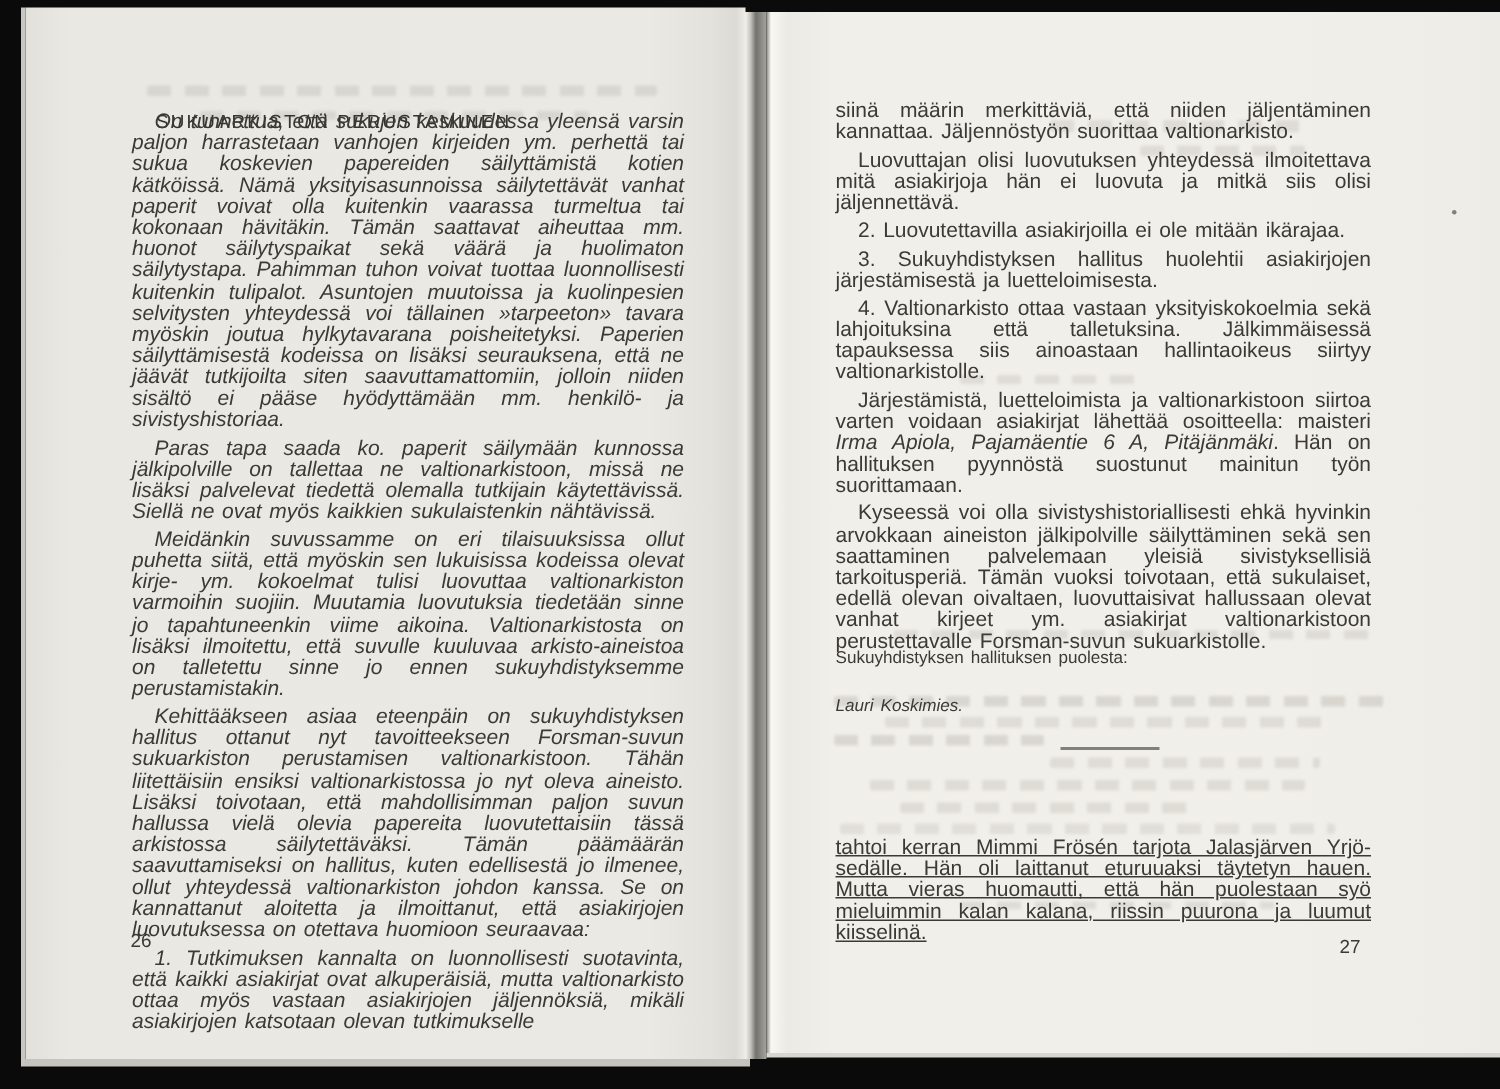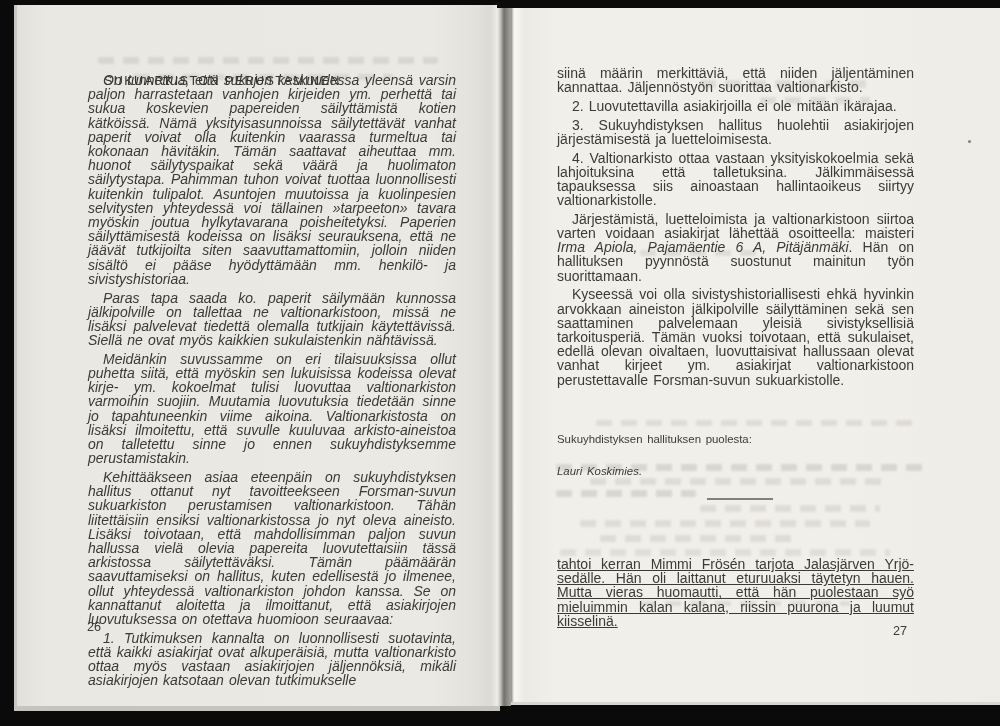--- a/index.html
+++ b/index.html
@@ -75,20 +75,21 @@
     <div class="ghost" style="left:45px;top:482px;width:140px;opacity:.18;"></div>
     <div class="ghost" style="left:189px;top:497px;width:180px;"></div>
     <div class="ghost" style="left:69px;top:512px;width:290px;"></div>
     <div class="ghost" style="left:89px;top:527px;width:200px;"></div>
     <div class="ghost" style="left:49px;top:541px;width:330px;opacity:.12;"></div>
     <div class="ghost" style="left:129px;top:593px;width:210px;height:5px;"></div>
     <div class="speck" style="left:457px;top:132px;"></div>
 
     <div class="body body-right">
         <p class="para"><span>siinä määrin merkittäviä, että niiden jäljentäminen kannattaa. Jäljennöstyön suorittaa valtionarkisto.</span></p>
+        <p class="para indent"><span>Luovuttajan olisi luovutuksen yhteydessä ilmoitettava mitä asiakirjoja hän ei luovuta ja mitkä siis olisi jäljennettävä.</span></p>
         <p class="para indent"><span>2. Luovutettavilla asiakirjoilla ei ole mitään ikärajaa.</span></p>
         <p class="para indent"><span>3. Sukuyhdistyksen hallitus huolehtii asiakirjojen järjestämisestä ja luetteloimisesta.</span></p>
         <p class="para indent"><span>4. Valtionarkisto ottaa vastaan yksityiskokoelmia sekä lahjoituksina että talletuksina. Jälkimmäisessä tapauksessa siis ainoastaan hallintaoikeus siirtyy valtionarkistolle.</span></p>
         <p class="para indent"><span>Järjestämistä, luetteloimista ja valtionarkistoon siirtoa varten voidaan asiakirjat lähettää osoitteella: maisteri </span><em>Irma Apiola, Pajamäentie 6 A, Pitäjänmäki</em><span>. Hän on hallituksen pyynnöstä suostunut mainitun työn suorittamaan.</span></p>
         <p class="para indent"><span>Kyseessä voi olla sivistyshistoriallisesti ehkä hyvinkin arvokkaan aineiston jälkipolville säilyttäminen sekä sen saattaminen palvelemaan yleisiä sivistyksellisiä tarkoitusperiä. Tämän vuoksi toivotaan, että sukulaiset, edellä olevan oivaltaen, luovuttaisivat hallussaan olevat vanhat kirjeet ym. asiakirjat valtionarkistoon perustettavalle Forsman-suvun sukuarkistolle.</span></p>
       </div>
 
     <div class="signature">
       <div>Sukuyhdistyksen hallituksen puolesta:</div>
       <div class="name">Lauri Koskimies.</div>

